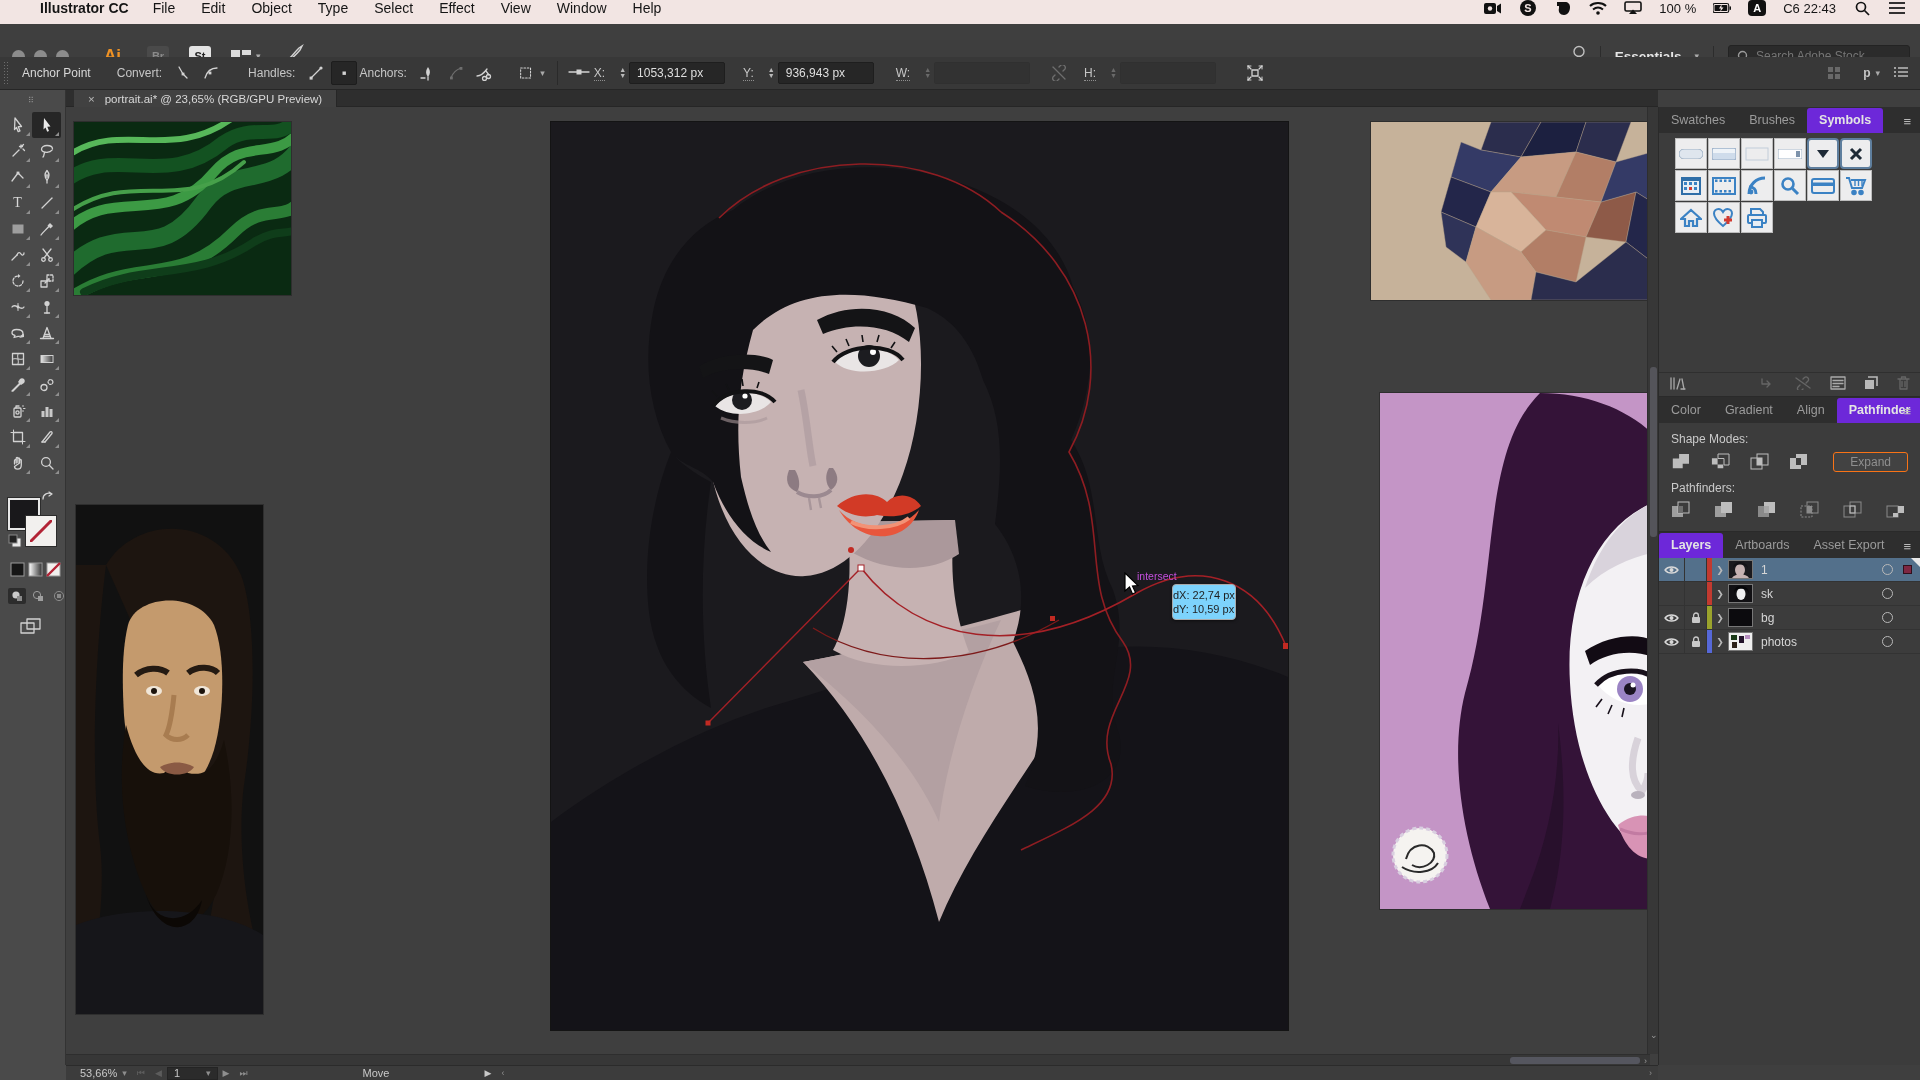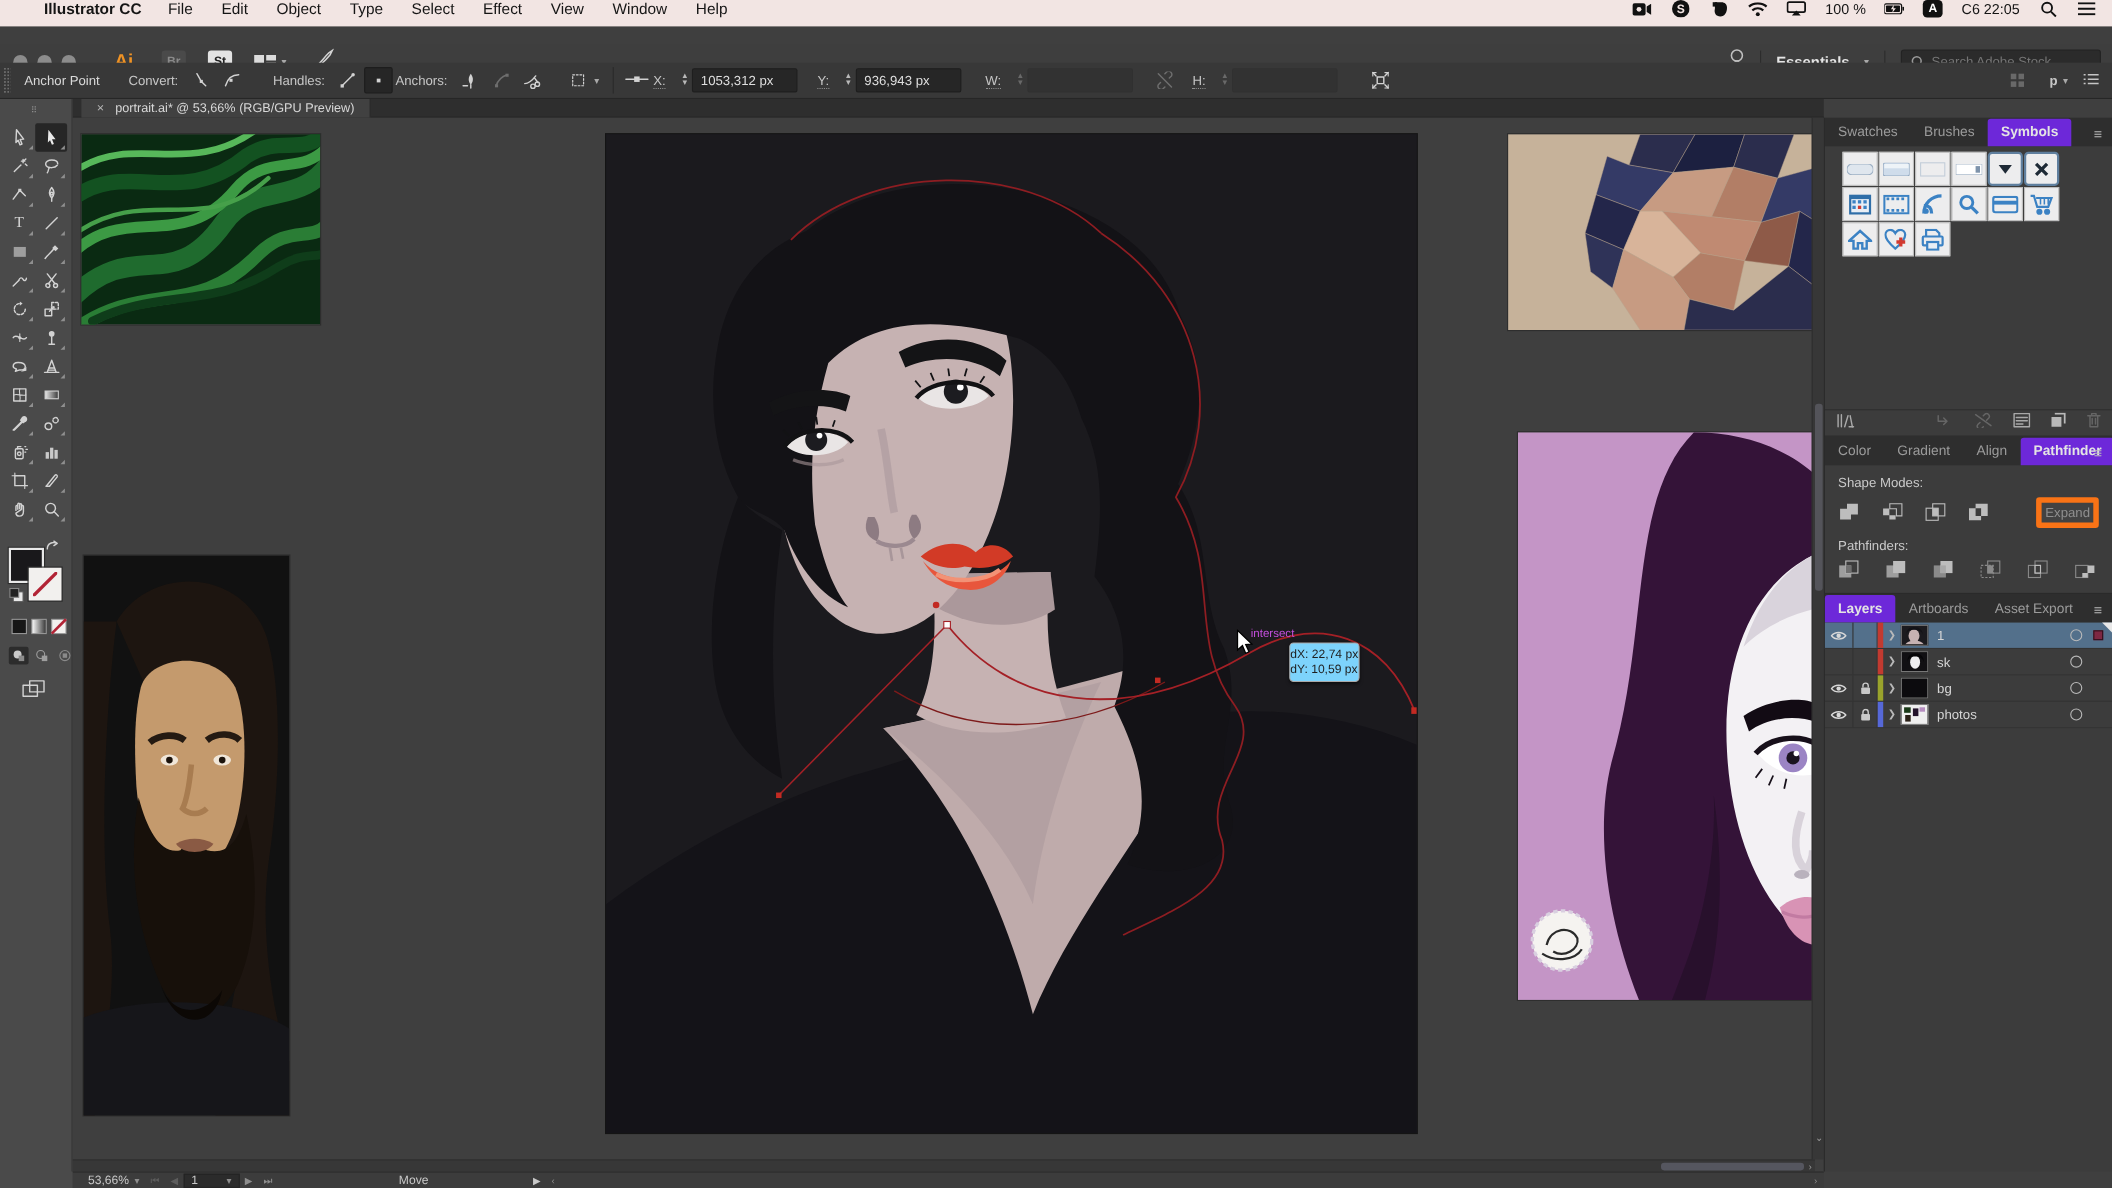--- a/index.html
+++ b/index.html
@@ -84,22 +84,22 @@
   .panel-foot{height:24px;border-top:1px solid #2f2f2f;display:flex;align-items:center;gap:18px;padding:0 10px;color:#a9a9a9}
   .fico{stroke:#a9a9a9;fill:none;stroke-width:1.3;stroke-linecap:round;stroke-linejoin:round}
   .dim{opacity:.38}
   
   #symgrid{padding:5px 0 0 16px;display:grid;grid-template-columns:repeat(6,33px);grid-auto-rows:32px;gap:0}
   .symcell{width:32px;height:31px;background:#ededee;border:1px solid #bdbdbd;display:flex;align-items:center;justify-content:center}
   
   .pf-label{color:#cacaca;font-size:12px;padding:9px 12px 6px}
   .pf-row{display:flex;align-items:center;gap:17px;padding:0 12px}
   .pfico{width:22px;height:18px;position:relative}
-  .expand-btn{margin-left:auto;border:5px solid #f97316;border-radius:3px;color:#8f8f8f;font-size:12px;
-    padding:2px 3px;background:#424242}
+  .expand-btn{margin-left:auto;border:1px solid #f97316;border-radius:3px;color:#8f8f8f;font-size:12px;
+    padding:2px 16px;background:#424242}
   
   .lrow{height:24px;display:flex;align-items:center;border-bottom:1px solid #333;position:relative;color:#d6d6d6;font-size:12px}
   .lrow .eyebox{width:26px;height:100%;display:flex;align-items:center;justify-content:center;border-right:1px solid #333}
   .lrow .lockbox{width:22px;height:100%;display:flex;align-items:center;justify-content:center;border-right:1px solid #333}
   .lrow .cbar{width:5px;height:100%}
   .lrow .tw{width:16px;text-align:center;color:#b9b9b9;font-size:9px}
   .lthumb{width:25px;height:19px;border:1px solid #777;margin-right:8px;overflow:hidden;background:#000}
   .lrow .target{margin-left:auto;margin-right:10px;width:11px;height:11px;border:1.4px solid #b9b9b9;border-radius:50%}
   .lrow.sel{background:#53708b}
   .lrow.sel .seltri{position:absolute;right:0;top:0;width:0;height:0;border-left:9px solid transparent;border-top:9px solid #e8e8e8}
@@ -163,21 +163,21 @@
     <span>100 %</span>
     <span class="sicon">
       <svg width="24" height="12" viewBox="0 0 24 12">
           <rect x="0" y="0" width="21" height="12" rx="2.5" stroke="#111" stroke-width="1.5" fill="none"></rect>
           <rect x="2" y="2" width="17" height="8" rx="1" fill="#111"></rect>
           <path d="M11.5,1 L8,6.6 h2.6 L9.6,11 L14,5.2 h-2.8 Z" fill="#f2e5e3"></path>
           <rect x="22" y="3.5" width="2" height="5" rx="1" fill="#111"></rect>
         </svg>
     </span>
     <span class="badgeA">A</span>
-    <span>С6 22:05</span>
+    <span>С6 22:43</span>
     <span class="sicon">
       <svg width="15" height="15" viewBox="0 0 15 15">
           <circle cx="6" cy="6" r="4.5" stroke="#111" stroke-width="1.7" fill="none"></circle>
           <line x1="9.5" y1="9.5" x2="14" y2="14" stroke="#111" stroke-width="1.7"></line>
         </svg>
     </span>
     <span class="sicon">
       <svg width="16" height="12" viewBox="0 0 16 12">
           <g stroke="#111" stroke-width="1.7">
             <line x1="0" y1="1" x2="16" y2="1"></line>
@@ -370,21 +370,21 @@
             <line x1="0" y1="10" x2="2" y2="10"></line>
           </g>
         </svg>
     </span>
   </span>
 </div>
 
 <div id="tabbar">
   <span id="doctab">
     <span style="color:#b9b9b9">×</span>
-    <span>portrait.ai* @ 53,66% (RGB/GPU Preview)</span>
+    <span>portrait.ai* @ 23,65% (RGB/GPU Preview)</span>
   </span>
 </div>
 
 <div id="toolbar">
   <div style="position:absolute;left:28px;top:6px;color:#8d8d8d;font-size:8px;letter-spacing:1px">⠿</div>
   <div class="toolgrid">
     <span class="tool">
         <svg width="16" height="16" viewBox="0 0 16 16" class="tico">
           <path d="M5,1 L11.5,9.5 L8.3,9.7 L10,14 L8.2,14.7 L6.5,10.4 L4.5,12.6 Z"></path>
         </svg>

